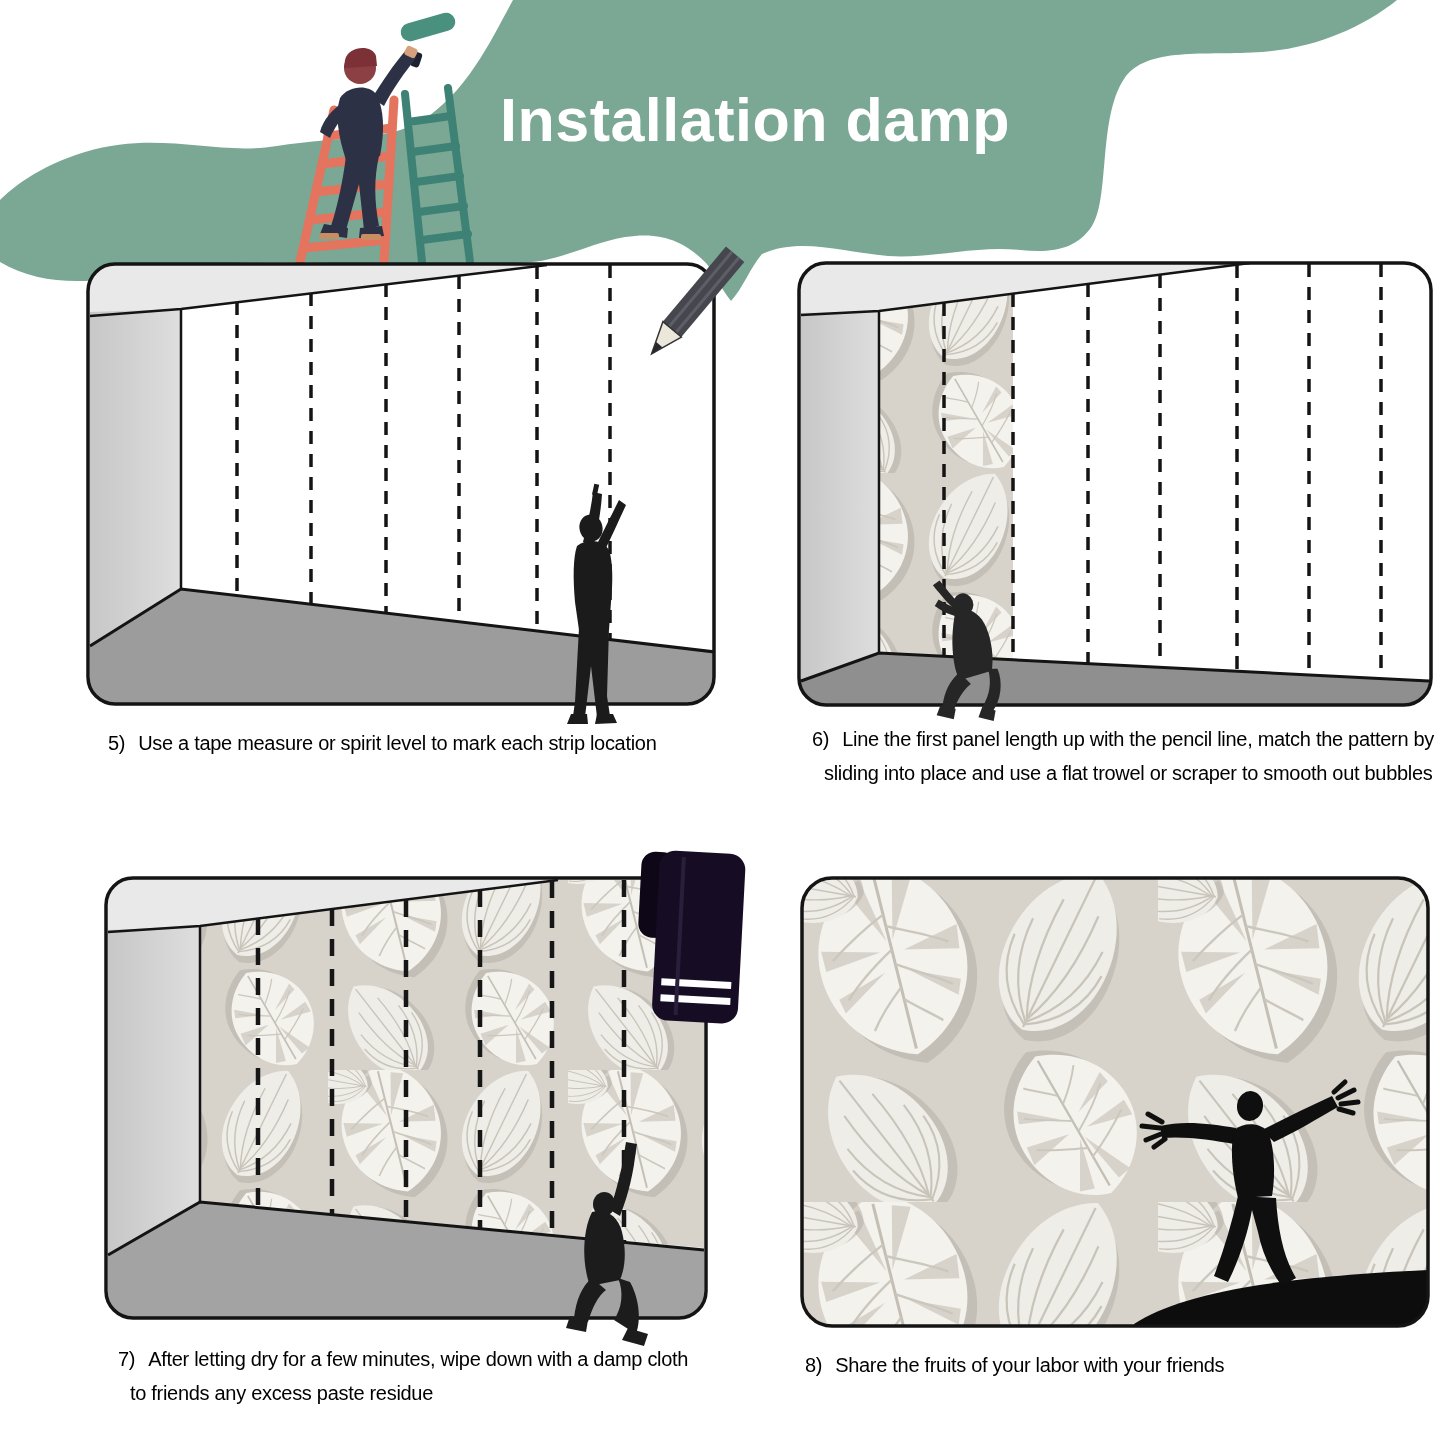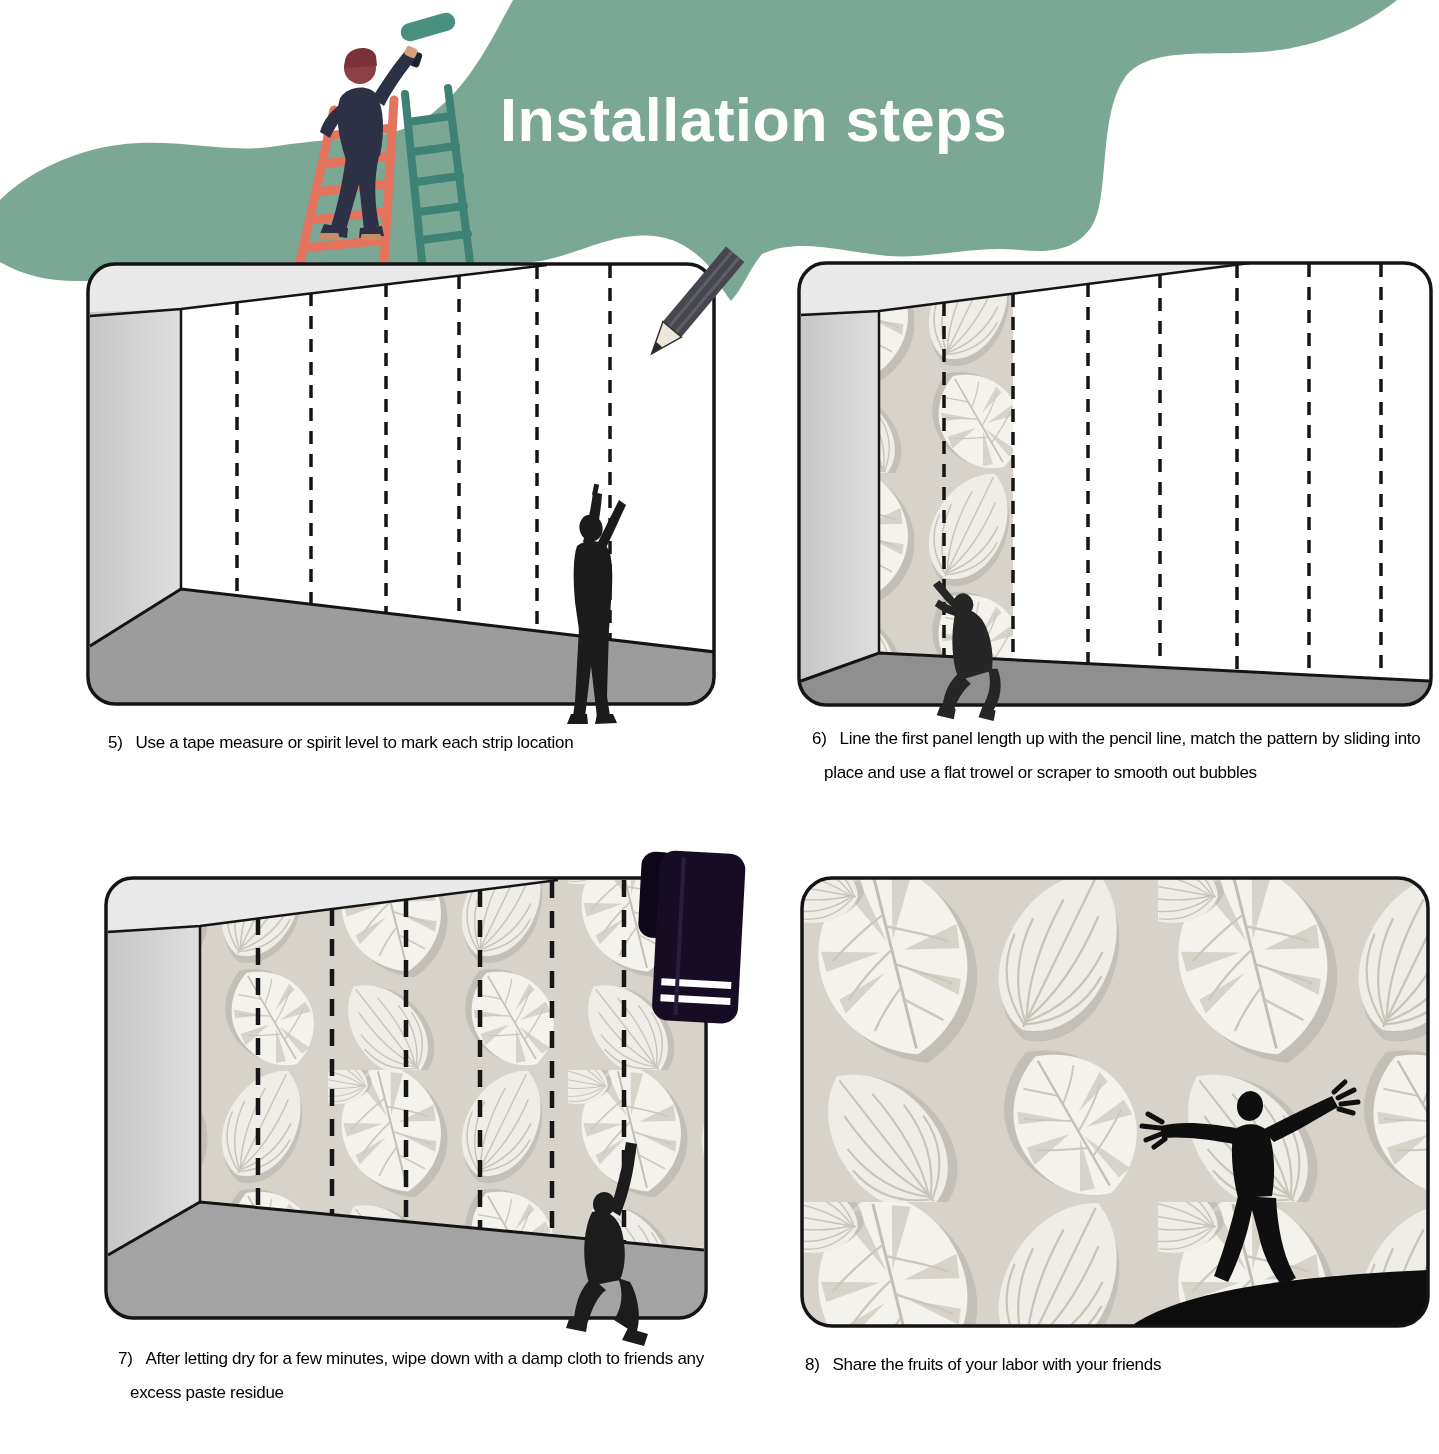--- a/index.html
+++ b/index.html
@@ -2,21 +2,21 @@
 <html><head>
 <meta charset="utf-8">
 <style>
   html,body{margin:0;padding:0;background:#fff;}
   .page{position:relative;width:1439px;height:1454px;background:#fff;overflow:hidden;
         font-family:"Liberation Sans",sans-serif;}
   .abs{position:absolute;}
   svg{overflow:visible;display:block;}
   .title{position:absolute;left:500px;top:90px;width:640px;color:#ffffff;
          font-size:61px;font-weight:bold;letter-spacing:0.5px;line-height:1;}
-  .caption{position:absolute;margin:0;color:#000;font-size:17px;line-height:34px;
+  .caption{position:absolute;margin:0;color:#000;font-size:20px;line-height:34px;
            letter-spacing:-0.3px;padding-left:12px;text-indent:-12px;}
   .caption .num{margin-right:13px;}
   .c5{left:108px;top:726px;width:585px;}
   .c6{left:812px;top:722px;width:625px;}
   .c7{left:118px;top:1342px;width:575px;}
   .c8{left:805px;top:1348px;width:660px;}
 </style>
 </head>
 <body>
 
@@ -115,21 +115,21 @@
       <path d="M124,154 C121,178 116,202 109,224 L124,228 L137,182 L142,228 L157,224 C152,198 152,176 157,154 Z"></path>
       <path d="M102,222 L126,226 L125,236 L98,232 Z" fill="#2c3145"></path>
       <path d="M138,226 L160,224 L162,234 L137,236 Z" fill="#2c3145"></path>
       <rect x="97" y="231" width="20" height="6" rx="2" fill="#c98d63"></rect>
       <rect x="139" y="232" width="20" height="6" rx="2" fill="#c98d63"></rect>
       <circle cx="138" cy="66" r="16" fill="#8d4043"></circle>
       <path d="M123,58 C126,44 150,42 154,54 L155,64 L122,66 Z" fill="#7c3136"></path>
     </g>
   </svg>
 
-  <div class="title">Installation steps</div>
+  <div class="title">Installation damp</div>
 
   <svg class="abs" style="left:85px;top:256px" width="634" height="480" viewBox="0 0 634 480">
     <defs>
         <clipPath id="clipP1">
           <rect x="3" y="8" width="626" height="440" rx="27"></rect>
         </clipPath>
       </defs>
     <g clip-path="url(#clipP1)">
       <rect x="3" y="8" width="626" height="440" fill="#ffffff"></rect>
       <polygon points="5,9 462,9 96,53 5,60" fill="#e9e9e9"></polygon>

